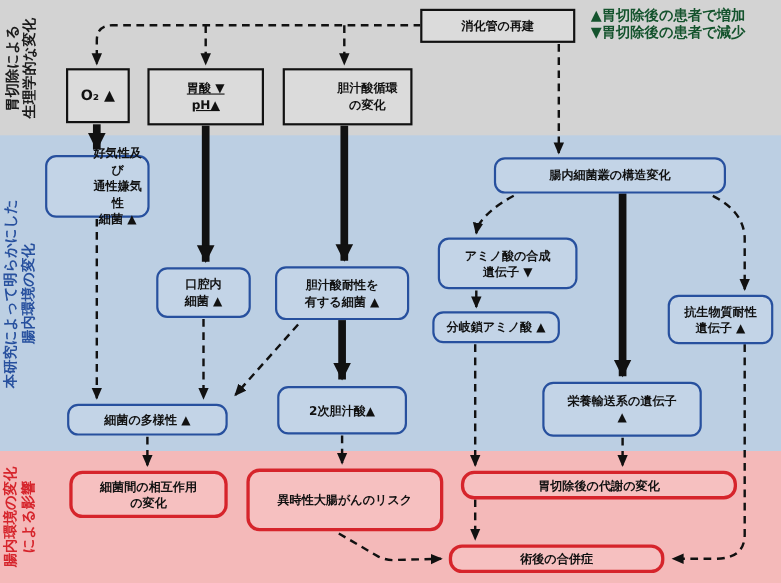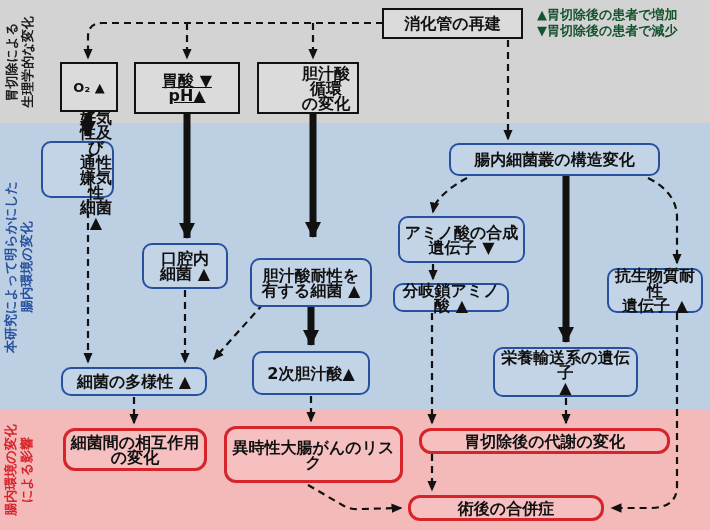--- a/index.html
+++ b/index.html
@@ -24,32 +24,32 @@
   #vlabel-impact{left:-37px;top:454px;width:112px;height:32px;color:#d6242b;}
   
   #legend{
     position:absolute;left:537px;top:7px;z-index:2;
     font-size:13px;line-height:16px;font-weight:bold;color:#14532d;
   }
   
   .node{
     position:absolute;z-index:2;display:flex;flex-direction:column;
     align-items:center;justify-content:center;text-align:center;
-    font-size:16px;line-height:15px;font-weight:bold;box-sizing:border-box;
+    font-size:11px;line-height:15px;font-weight:bold;box-sizing:border-box;
   }
   .gray{background:#dbdbdb;border:2.5px solid #111;}
   .blue{background:#c3d4e7;border:2.5px solid #27509e;border-radius:10px;}
   .red{background:#f6c0c0;border:3px solid #d6242b;border-radius:12px;}
   #n-reconstruction{left:382px;top:8px;width:141px;height:31px;}
   #n-o2{left:60px;top:62px;width:58px;height:50px;font-size:13px;}
   #n-gastric{left:134px;top:62px;width:106px;height:52px;text-decoration:underline;}
-  #n-bilecirc{left:257px;top:62px;width:102px;height:52px;padding-left:36px;}
-  #n-aerobic{left:41px;top:141px;width:73px;height:57px;padding-left:37px;}
+  #n-bilecirc{left:257px;top:62px;width:118px;height:52px;padding-left:36px;}
+  #n-aerobic{left:41px;top:141px;width:95px;height:57px;padding-left:37px;}
   #n-oral{left:142px;top:243px;width:86px;height:46px;}
-  #n-bileres{left:250px;top:258px;width:122px;height:49px;}
+  #n-bileres{left:250px;top:242px;width:122px;height:49px;}
   #n-microbiota{left:449px;top:143px;width:211px;height:33px;}
   #n-amino{left:398px;top:216px;width:127px;height:47px;}
   #n-bcaa{left:393px;top:283px;width:116px;height:29px;}
   #n-antibiotic{left:607px;top:268px;width:96px;height:45px;}
   #n-diversity{left:61px;top:367px;width:146px;height:29px;justify-content:center;}
   #n-secbile{left:252px;top:351px;width:118px;height:44px;}
   #n-transport{left:493px;top:347px;width:145px;height:50px;}
   #n-interaction{left:63px;top:428px;width:144px;height:43px;}
   #n-cancer{left:224px;top:426px;width:179px;height:57px;}
   #n-metabolic{left:419px;top:428px;width:251px;height:26px;}

